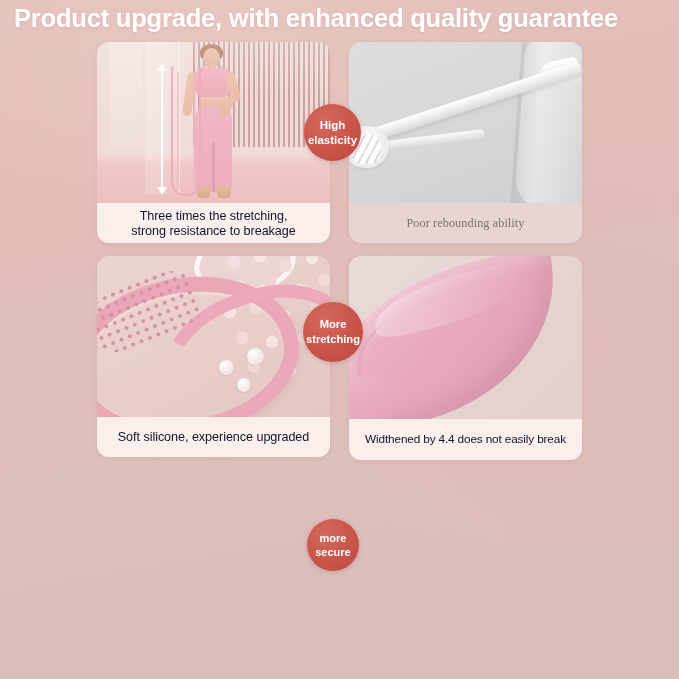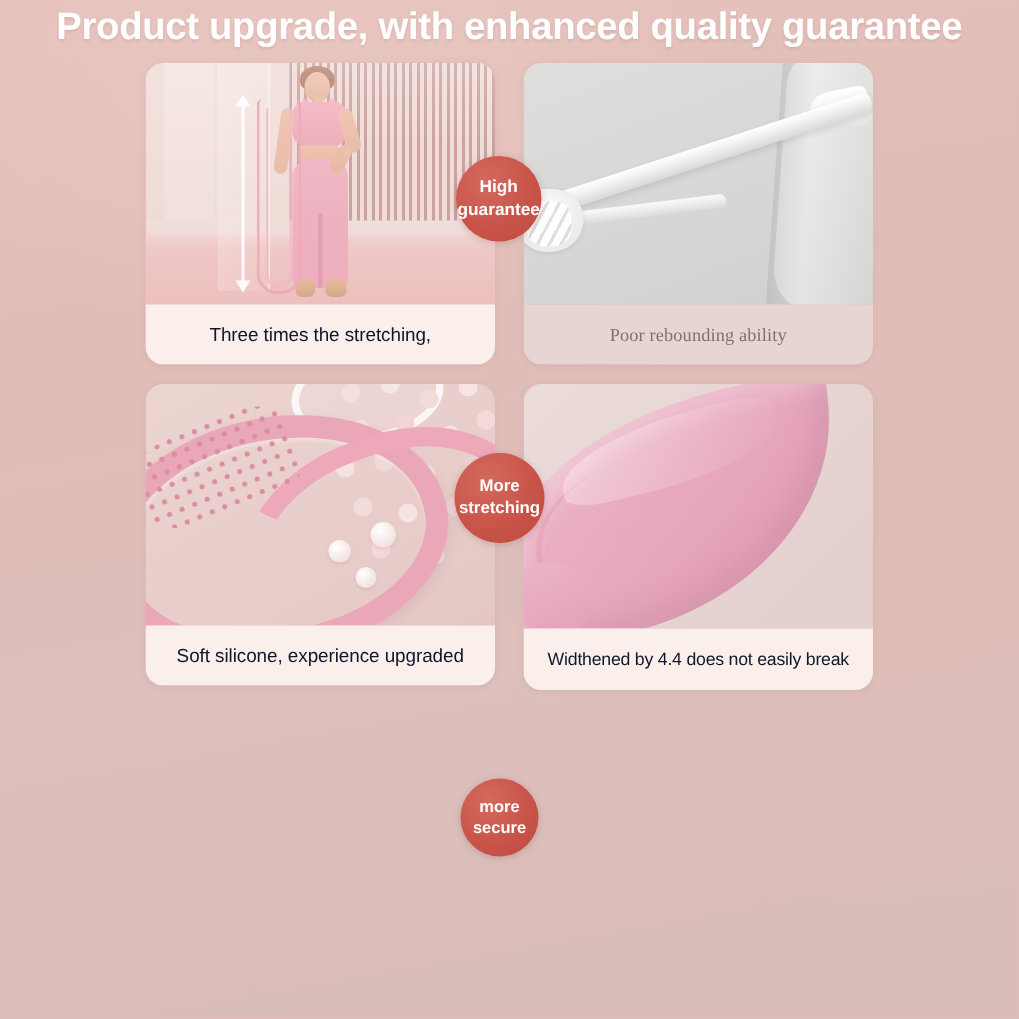--- a/index.html
+++ b/index.html
@@ -22,28 +22,29 @@
       radial-gradient(ellipse 520px 300px at 30% 6%, #e8c6c0 0%, rgba(232,198,192,0) 62%),
       radial-gradient(ellipse 420px 380px at 88% 50%, #dfbcb8 0%, rgba(223,188,184,0) 70%),
       linear-gradient(170deg, #e5c2bc 0%, #e1bdb8 30%, #ddbfbb 62%, #d9bdba 100%);
   }
 
   
   .title {
     position: absolute;
     top: 4px;
     left: 0;
-    width: 679px;
+    width: 558px;
     text-align: center;
     font-size: 25.5px;
     font-weight: 700;
     color: #ffffff;
     letter-spacing: -0.2px;
     text-shadow: 0 1px 2px rgba(150,100,100,0.18);
     white-space: nowrap;
+    padding-left: 14px;
   }
 
   
   .grid {
     position: absolute;
     top: 42px;
     left: 97px;
     width: 485px;
     display: grid;
     grid-template-columns: 233px 233px;
@@ -502,20 +503,21 @@
           <div class="p1-forearmR"></div>
           <div class="p1-shoeL"></div>
           <div class="p1-shoeR"></div>
         </div>
         <div class="p1-band"></div>
         <div class="p1-band2"></div>
         <div class="p1-arrow"></div>
       </div>
       <div class="caption good two-line">
         <span class="ln">Three times the stretching,</span>
+        <span class="ln">strong resistance to breakage</span>
       </div>
     </div>
 
     <div class="cell">
       <div class="photo">
         <div class="p2-bg"></div>
         <div class="p2-leg"></div>
         <div class="p2-legshadow"></div>
         <div class="p2-foot"></div>
         <div class="p2-band"></div>
@@ -557,21 +559,21 @@
       <div class="caption good narrowtext">
         <span class="ln">Widthened by 4.4 does not easily break</span>
       </div>
     </div>
 
 
   </div>
 
   <div class="badge" id="badge-1">
     <span>High</span>
-    <span>guarantee</span>
+    <span>elasticity</span>
   </div>
   <div class="badge" id="badge-2">
     <span>More</span>
     <span>stretching</span>
   </div>
   <div class="badge" id="badge-3">
     <span>more</span>
     <span>secure</span>
   </div>
 

